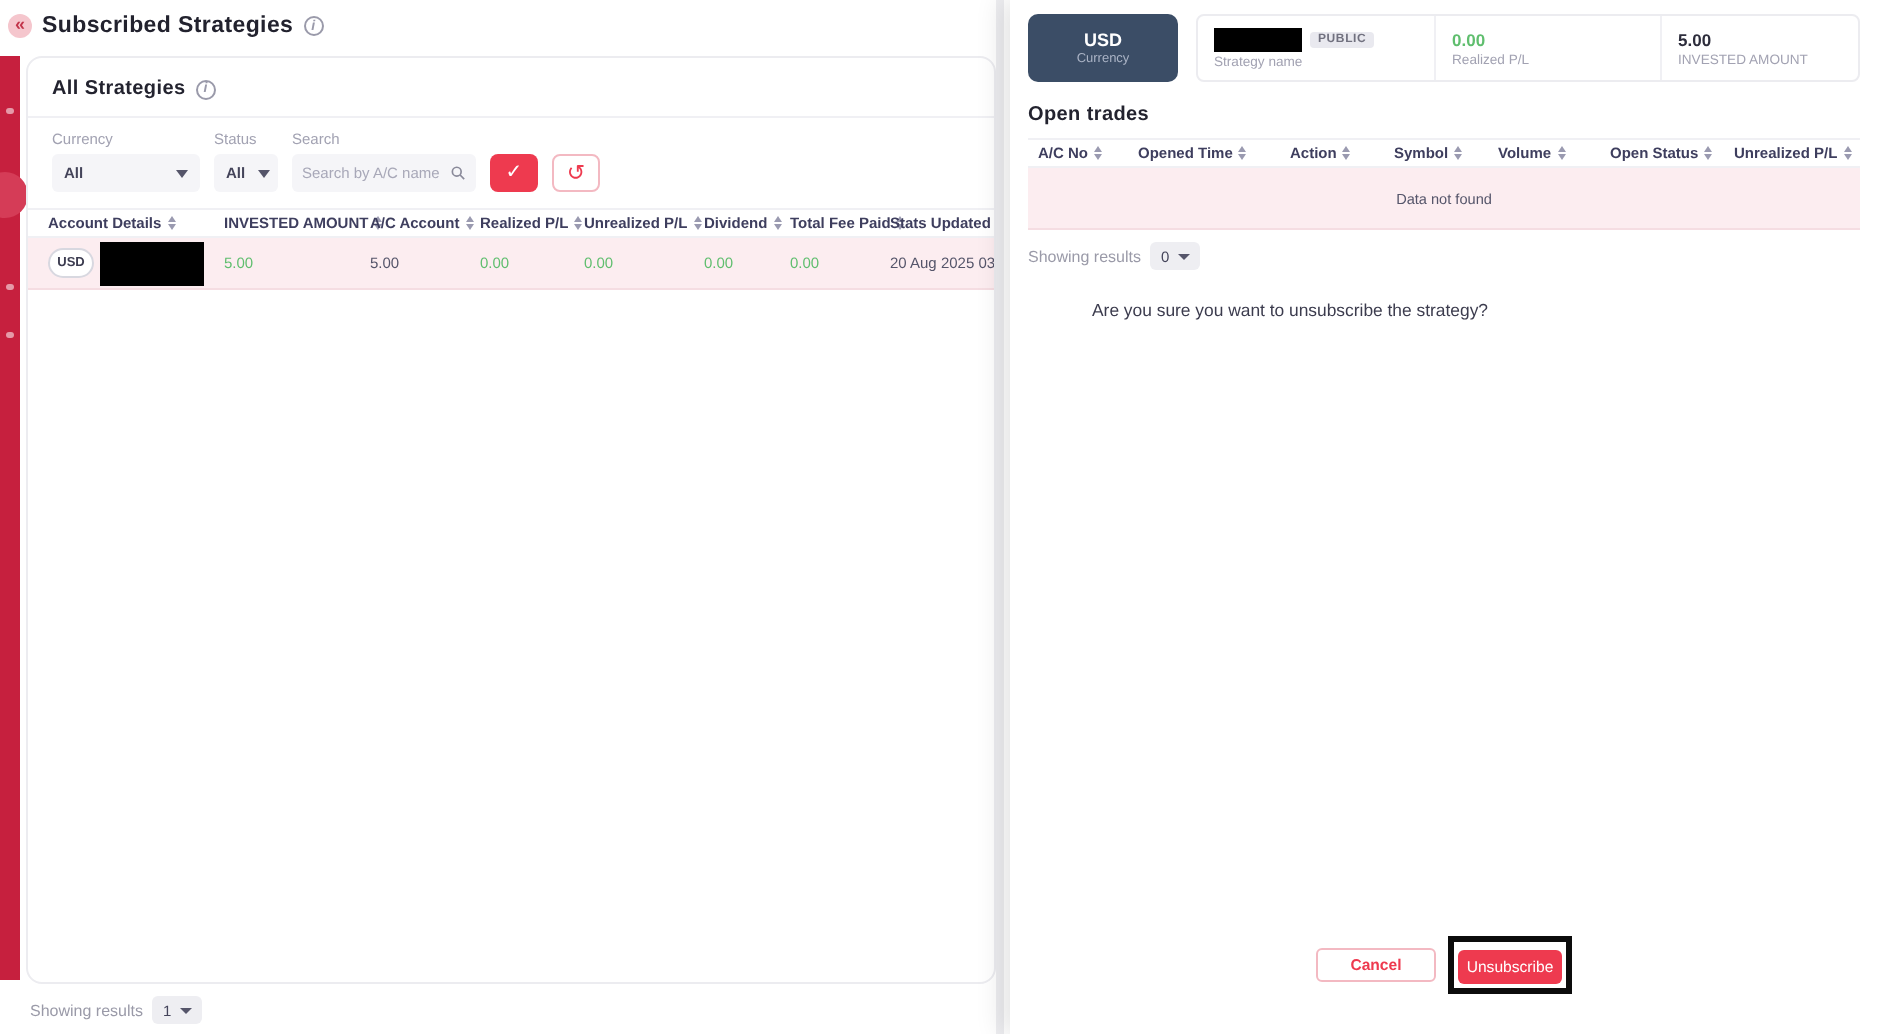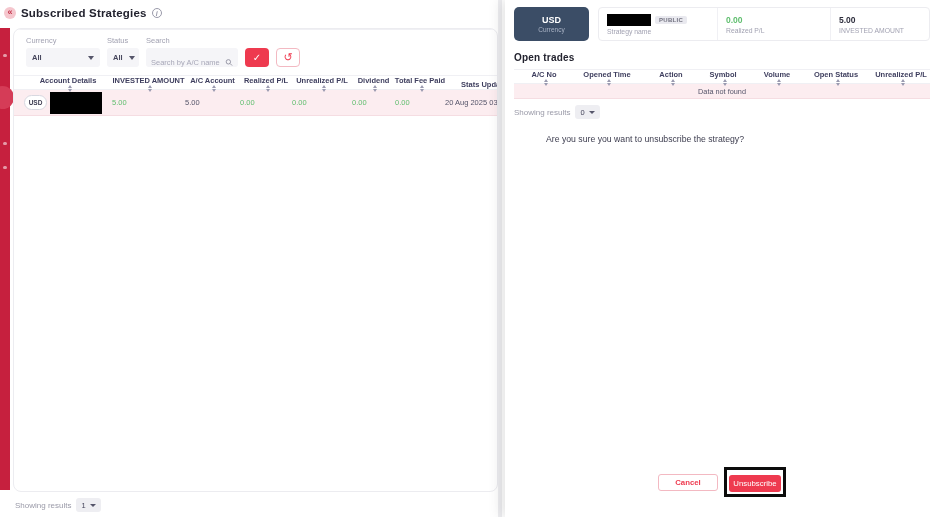--- a/index.html
+++ b/index.html
@@ -39,34 +39,34 @@
   .filters { display:flex; align-items:flex-end; padding:6px 12px 8px 12px; gap:7px; }
   .filter-label { font-size:7.5px; color:#a2a2b2; margin-bottom:3px; display:block; }
   .select { background:#f5f5f8; border-radius:3px; height:19px; display:flex; align-items:center;
     justify-content:space-between; padding:0 6px; cursor:pointer; }
   .select .sel-val { font-size:7.5px; color:#44445a; font-weight:600;text-align:center; }
   .caret { width:0; height:0; border-left:3px solid transparent; border-right:3px solid transparent;
     border-top:4px solid #55556a; margin-left:6px; }
   .w-currency { width:74px; }
   .w-status { width:32px; }
   .search-wrap { width:92px; background:#f5f5f8; border-radius:3px; height:19px;
-    display:flex; align-items:flex-end; padding:0 5px; }
+    display:flex; align-items:center; padding:0 5px; }
   .search-wrap input { border:0; outline:0; background:transparent; width:100%;
     font-size:7.5px; color:#44445a; font-family:inherit; }
   .search-wrap input::placeholder { color:#a8a8b8; }
   .btn-apply { width:24px; height:19px; background:#ee3a4f; border:0; border-radius:4px;
     color:#fff; font-size:10px; line-height:19px; cursor:pointer; }
   .btn-reset { width:24px; height:19px; background:#fff; border:1px solid #f3b9c2; border-radius:4px;
     color:#ee3a4f; font-size:11px; line-height:16px; cursor:pointer; font-family:"DejaVu Sans",sans-serif; }
 
   .grid-table { width:560px; }
   .thead, .trow { display:grid; grid-template-columns:88px 73px 55px 52px 60px 43px 50px 95px;
     align-items:center; }
   .thead { border-top:1px solid #f0f0f4; border-bottom:1px solid #f0f0f4; height:15px; padding-left:10px; }
-  .th { font-size:7.5px; font-weight:700; color:#3e3e5e; display:flex; align-items:center; cursor:pointer; white-space:nowrap;flex-direction:column; }
+  .th { font-size:7.5px; font-weight:700; color:#3e3e5e; display:flex; align-items:center; cursor:pointer; white-space:nowrap; }
   .sort { display:inline-flex; flex-direction:column; gap:1px; margin-left:3px; }
   .sort i { width:0; height:0; border-left:2.5px solid transparent; border-right:2.5px solid transparent; display:block; }
   .sort .up { border-bottom:3px solid #9a9ab0; }
   .sort .down { border-top:3px solid #9a9ab0; }
   .trow { background:#fcedf0; height:26px; padding-left:10px; border-bottom:1px solid #f5dde2; cursor:pointer; }
   .td { font-size:7.5px; color:#55556a; white-space:nowrap; }
   .td.green { color:#5fbe6e; }
   .acct-cell { display:flex; align-items:center; gap:3px; }
   .usd-pill { min-width:23px; height:15px; background:#fff; border:1px solid #d8d8e0; border-radius:8px;
     font-size:6.5px; font-weight:700; color:#3c3c50; display:inline-flex; align-items:center;
@@ -106,21 +106,21 @@
   .badge { background:#e9e9ef; color:#71717f; font-size:6px; font-weight:700; letter-spacing:.3px;
     border-radius:2px; padding:1px 4px; }
   .sum-val { font-size:8.5px; font-weight:600; color:#2d2d3c; }
   .sum-val.green { color:#5fbe6e; }
   .sum-lbl { font-size:6.8px; color:#a2a2b2; margin-top:2px; white-space:nowrap; }
 
   .open-trades-title { font-size:10px; font-weight:700; color:#23232f; margin-top:11px; letter-spacing:.2px; }
   .trades-table { margin-top:6px; }
   .t-head { display:grid; grid-template-columns:50px 76px 52px 52px 56px 62px 68px; align-items:center;
     border-top:1px solid #f0f0f4; border-bottom:1px solid #f0f0f4; height:15px; padding-left:5px; }
-  .t-empty { background:#fcedf0; height:15px; display:flex; align-items:center; justify-content:center;
+  .t-empty { background:#fcedf0; height:31px; display:flex; align-items:center; justify-content:center;
     border-bottom:1px solid #f5dde2; }
   .t-empty span { font-size:7.3px; color:#55556a; }
   .showing-right { display:flex; align-items:center; gap:5px; margin-top:6px; }
 
   .confirm-q { font-size:8.7px; font-weight:400; color:#3c3c4e; margin-top:15px;margin-left:32px; }
   .warning-text { font-size:8.7px; color:#ee4b61; margin-top:7px; line-height:1.55; width:424px; }
 
   .drawer-footer { position:absolute; left:0; bottom:1px; width:100%; display:flex;
     justify-content:center; align-items:center; gap:6px; }
   .btn-cancel { width:60px; height:17px; background:#fff; border:1px solid #f3b9c2; border-radius:3px;
@@ -143,20 +143,24 @@
   <div class="red-rail">
     <div class="rail-bump"></div>
     <span class="rail-dot d1"></span>
     <span class="rail-dot d2"></span>
     <span class="rail-dot d3"></span>
   </div>
 
   <div class="v-scrollbar"></div>
 
   <div class="strategies-card">
+    <div class="card-title-row">
+      <span class="card-title">All Strategies</span>
+      <span class="info-circle">i</span>
+    </div>
     <div class="card-divider"></div>
 
     <div class="filters">
       <div>
         <span class="filter-label">Currency</span>
         <div class="select w-currency">
           <span class="sel-val">All</span>
           <span class="caret"></span>
         </div>
       </div>

